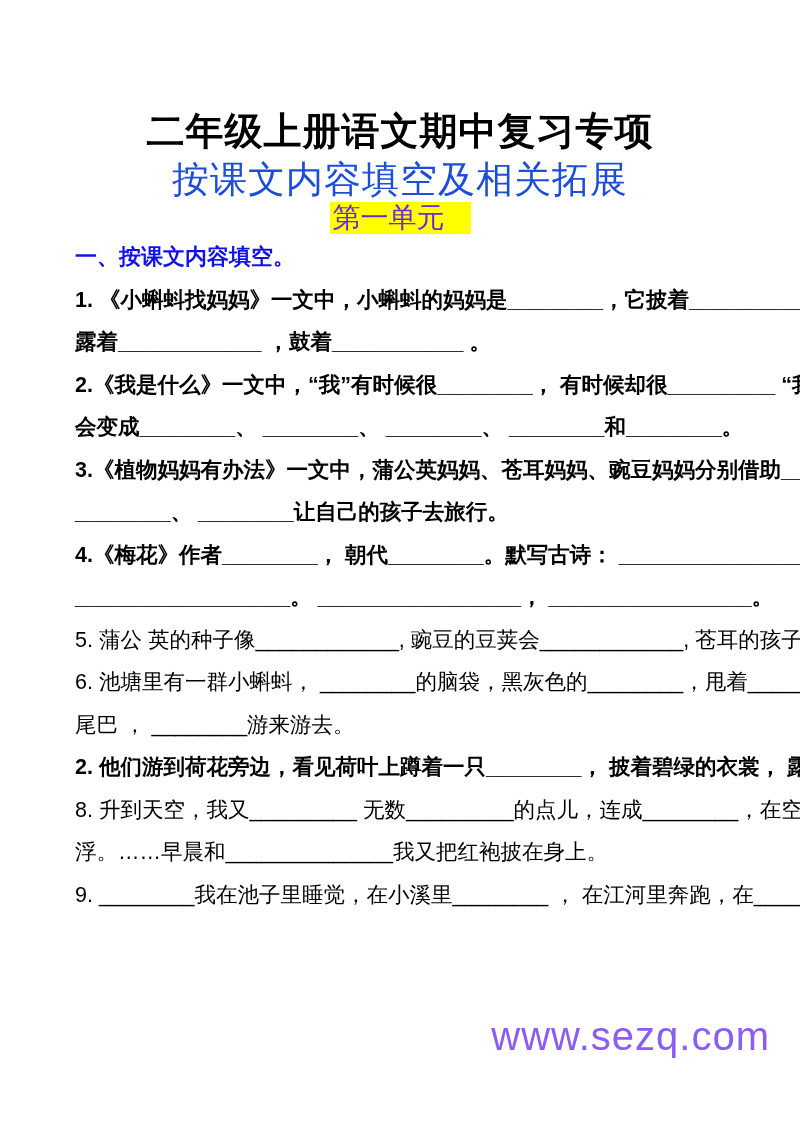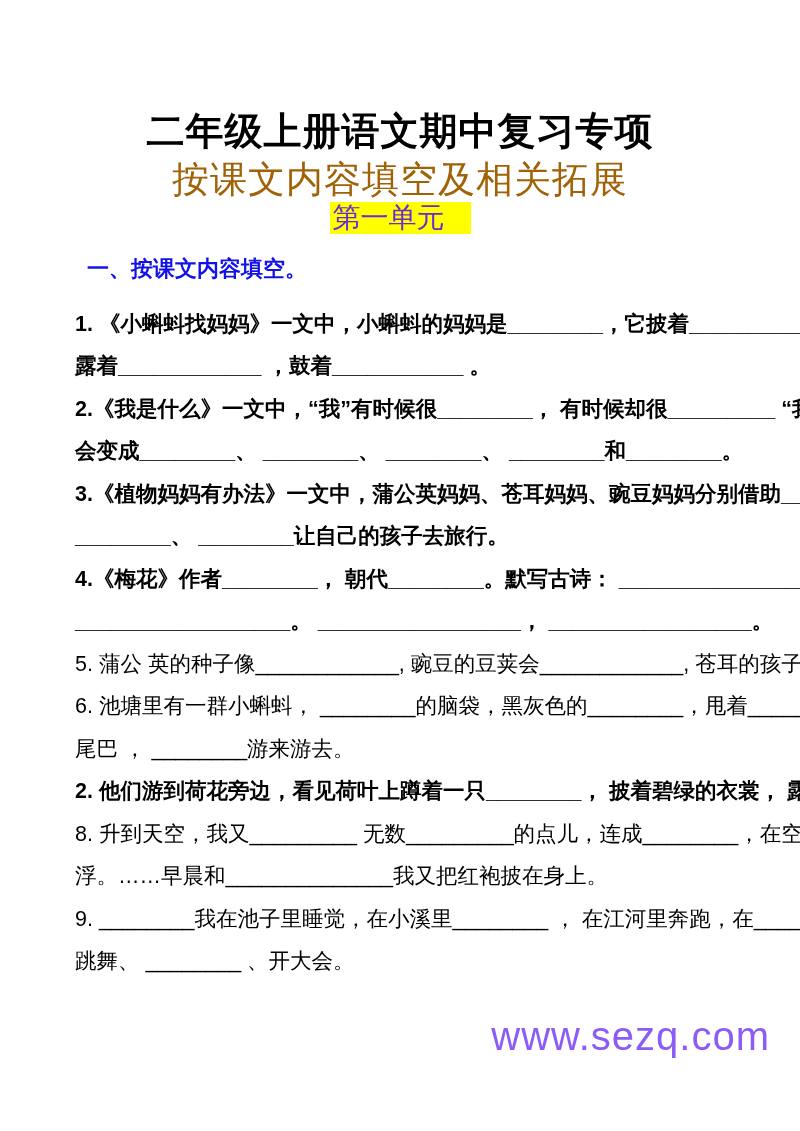--- a/index.html
+++ b/index.html
@@ -24,21 +24,21 @@
     letter-spacing: 1px;
     color: #000;
     font-family: "Liberation Sans", sans-serif;
   }
   .subtitle {
     position: absolute;
     top: 155px; left: 0; right: 0;
     text-align: center;
     font-size: 37px;
     font-weight: 500;
-    color: #a16207;
+    color: #1d4ed8;
     font-family: "Liberation Serif", serif;
     letter-spacing: 1px;
   }
   .unit-row {
     position: absolute;
     top: 202px; left: 0; right: 0;
     text-align: center;
   }
   .unit-badge {
     display: inline-block;
@@ -52,21 +52,21 @@
   }
   .content {
     position: absolute;
     top: 236px; left: 75px; right: 70px;
   }
   .section-heading {
     color: #1212e8;
     font-weight: 700;
     font-size: 22px;
     line-height: 42.5px;
-    margin: 12px;
+    margin: 0;
   }
   .q-line {
     font-size: 21.5px;
     line-height: 42.5px;
     white-space: nowrap;
     font-weight: 400;
     color: #000;
     margin: 0;
   }
   .q-bold .q-line { font-weight: 600; }
@@ -128,19 +128,18 @@
       <p class="q-line">2. 他们游到荷花旁边，看见荷叶上蹲着一只________， 披着碧绿的衣裳， 露</p>
     </div>
 
     <div>
       <p class="q-line">8. 升到天空，我又_________ 无数_________的点儿，连成________，在空中飘</p>
       <p class="q-line">浮。……早晨和______________我又把红袍披在身上。</p>
     </div>
 
     <div>
       <p class="q-line">9. ________我在池子里睡觉，在小溪里________ ， 在江河里奔跑，在________</p>
-      <p class="q-line">跳舞、 ________ 、开大会。</p>
     </div>
   </div>
 
   <div class="watermark">www.sezq.com</div>
 
 </div>
 
 </body></html>

